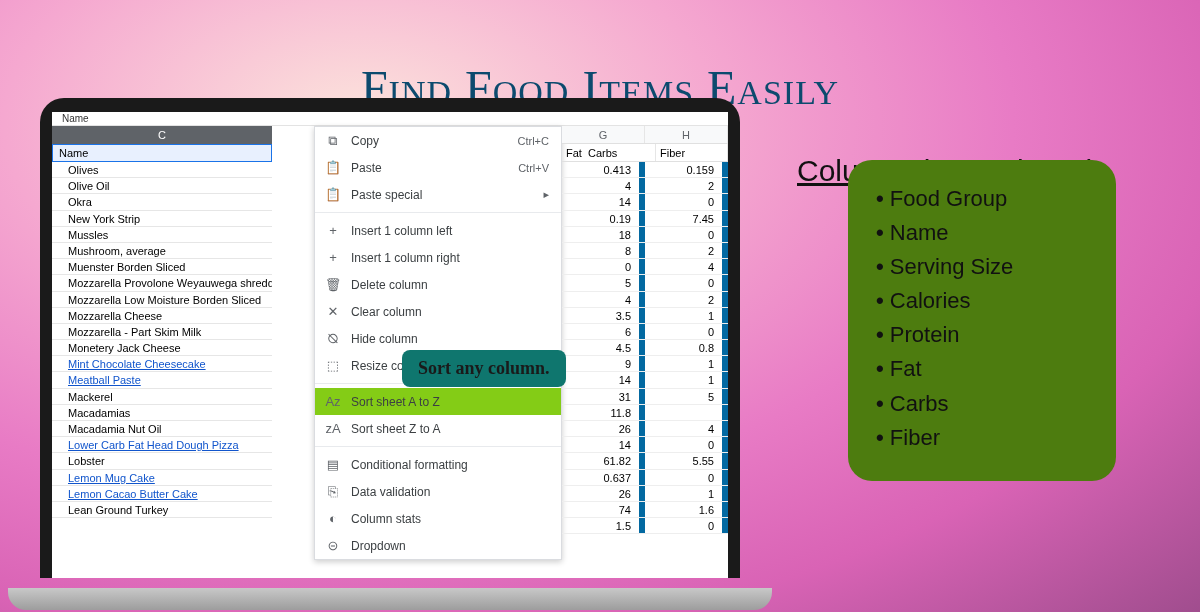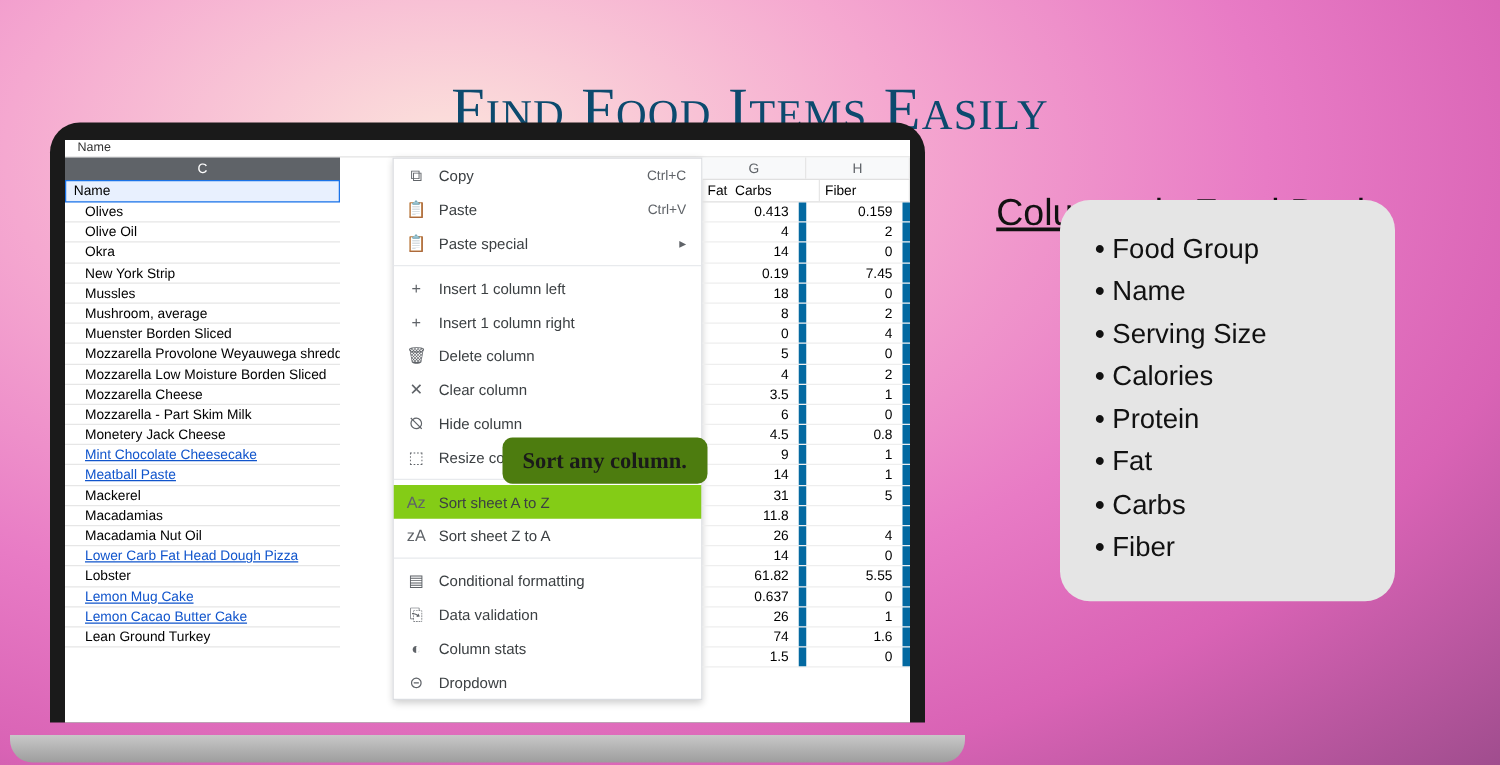--- a/index.html
+++ b/index.html
@@ -83,34 +83,34 @@
   }
   .numhead { display:flex; height:18px; background:#f8f9fa; border-bottom:1px solid #e0e0e0; }
   .numhead div { flex:1; text-align:center; color:#5f6368; line-height:18px; border-right:1px solid #e6e6e6; }
   .numsub { display:flex; height:18px; border-bottom:1px solid #e0e0e0; }
   .numsub div { flex:1; text-align:left; padding-left:4px; line-height:18px; border-right:1px solid #e6e6e6; }
   .numrow { display:flex; height:16.2px; border-bottom:1px solid #eee; }
   .numrow div { flex:1; text-align:right; padding-right:8px; line-height:16px; border-right:6px solid #0369a1; }
   
   .callout {
     position:absolute; left:350px; top:238px;
-    background:#4d7c0f; color:#1a1a1a;
+    background:#0f766e; color:#1a1a1a;
     font-family: Georgia, serif; font-weight:bold; font-size:18px;
     padding:8px 16px; border-radius:8px;
   }
   
   .righttitle {
     position:absolute; left:797px; top:110px;
     font-size:30px; text-decoration:underline; color:#111;
     font-family: "Segoe UI", Arial, sans-serif;
     margin-top: 44px;
   }
   .cardbox {
     position:absolute; left:848px; top:160px;
-    width:268px; background:#e5e5e5; border-radius:24px;
+    width:268px; background:#4d7c0f; border-radius:24px;
     padding:22px 24px 26px 28px;
     font-family: "Segoe UI", Arial, sans-serif;
   }
   .cardbox ul { list-style:none; }
   .cardbox li { font-size:22px; color:#111; line-height:1.55; }
   .cardbox li::before { content:"• "; font-weight:bold; }
 </style>
 </head>
 <body>
 

